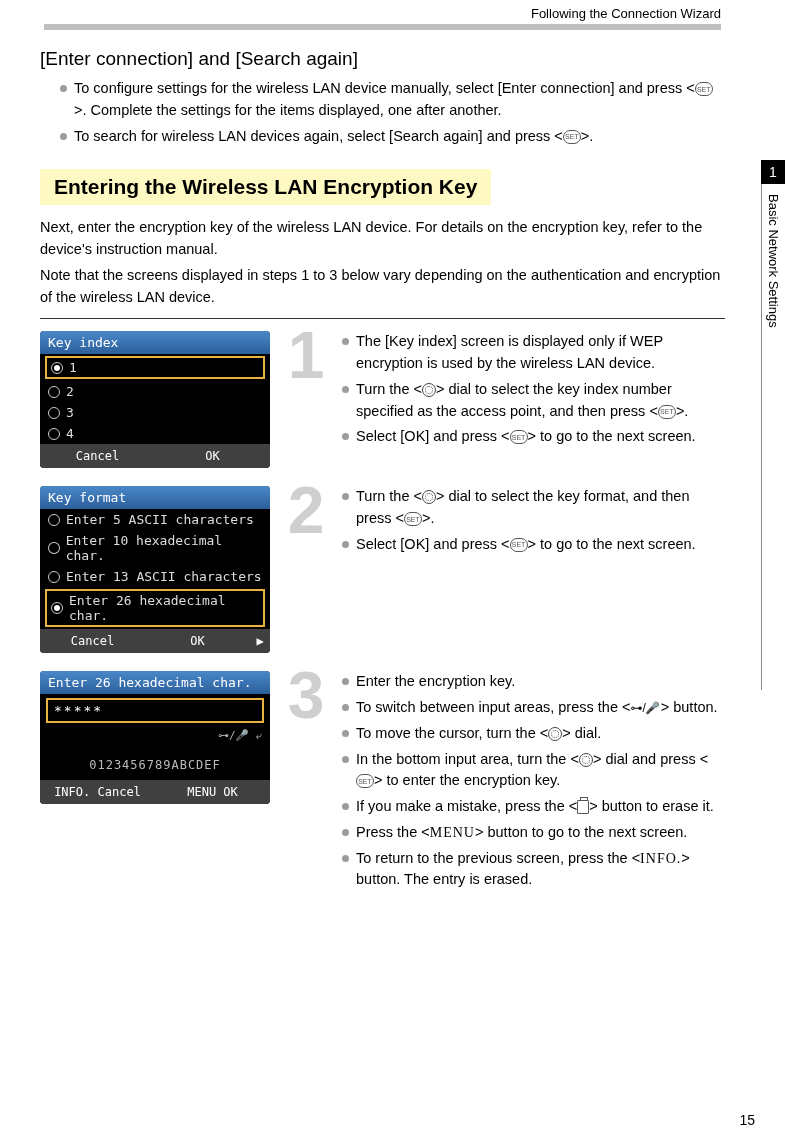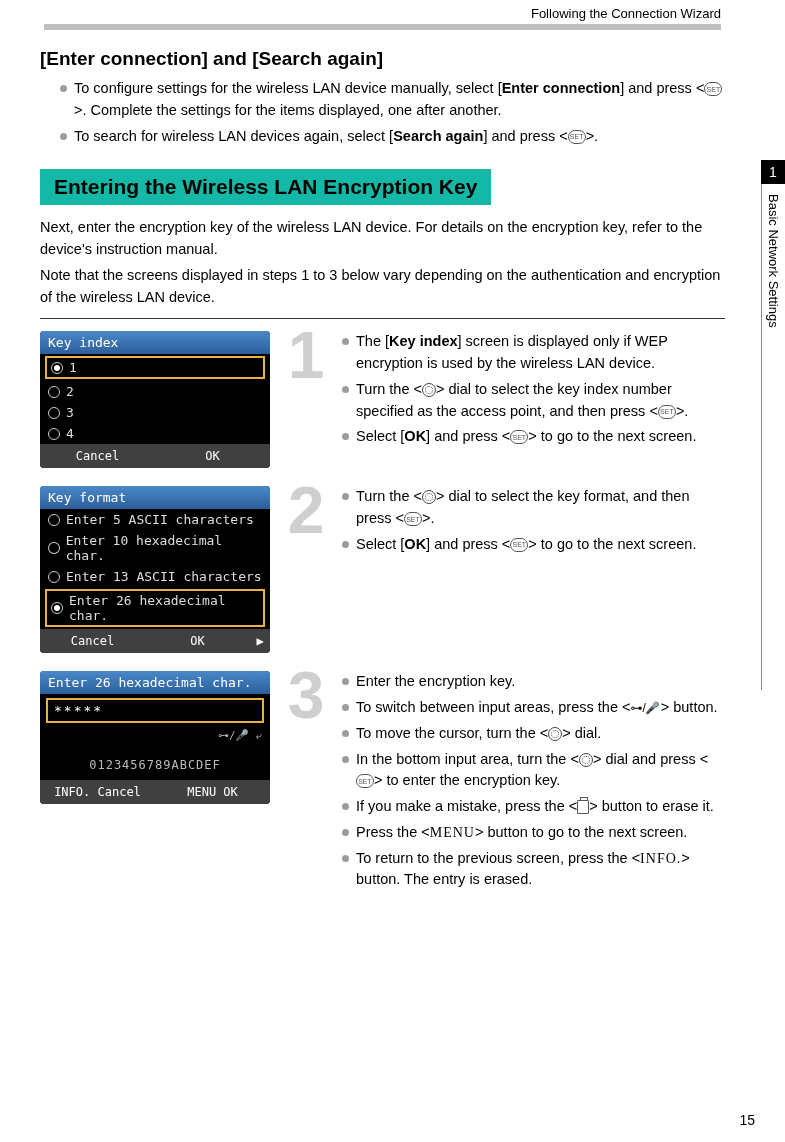--- a/index.html
+++ b/index.html
@@ -19,21 +19,21 @@
     font-size:13px;
     padding:6px 4px 4px 4px;
   }
   .header-rule {
     height:6px;
     background:#bfbfbf;
     margin-top:3px;
   }
   .sec-title {
     font-size:19px;
-    font-weight:bold;
+    font-weight:normal;
     margin:14px 0 8px 0;
   }
   ul.bullets {
     list-style:none;
     padding-left:20px;
     font-size:14.5px;
     line-height:1.5;
   }
   ul.bullets > li {
     position:relative;
@@ -96,21 +96,21 @@
     font-size:12px;
     vertical-align:middle;
   }
   .menu-txt, .info-txt {
     font-family: 'Times New Roman', serif;
     letter-spacing:1px;
     font-size:14px;
     margin-top:27px;
   }
   .section-bar {
-    background:#14b8a6;
+    background:#fef9c3;
     display:inline-block;
     font-size:21px;
     font-weight:bold;
     padding:6px 14px;
     margin:18px 0 12px 0;
   }
   .para {
     font-size:14.5px;
     line-height:1.5;
     margin-bottom:4px;
@@ -231,21 +231,21 @@
     letter-spacing:2px;
   }
   .guide-row {
     text-align:center;
     color:#bbb;
     font-size:12px;
     padding:14px 0 8px 0;
     letter-spacing:1px;
   }
   .mode-icons { text-align:right; padding:2px 8px; font-size:11px; color:#aaa;}
-  b { font-weight:bold;margin-top:8px; }
+  b { font-weight:normal;margin-top:8px; }
 </style>
 </head>
 <body>
 
 <div class="page">
   <div class="header">
     <span>Following the Connection Wizard</span>
     <div class="header-rule"></div>
   </div>
 

